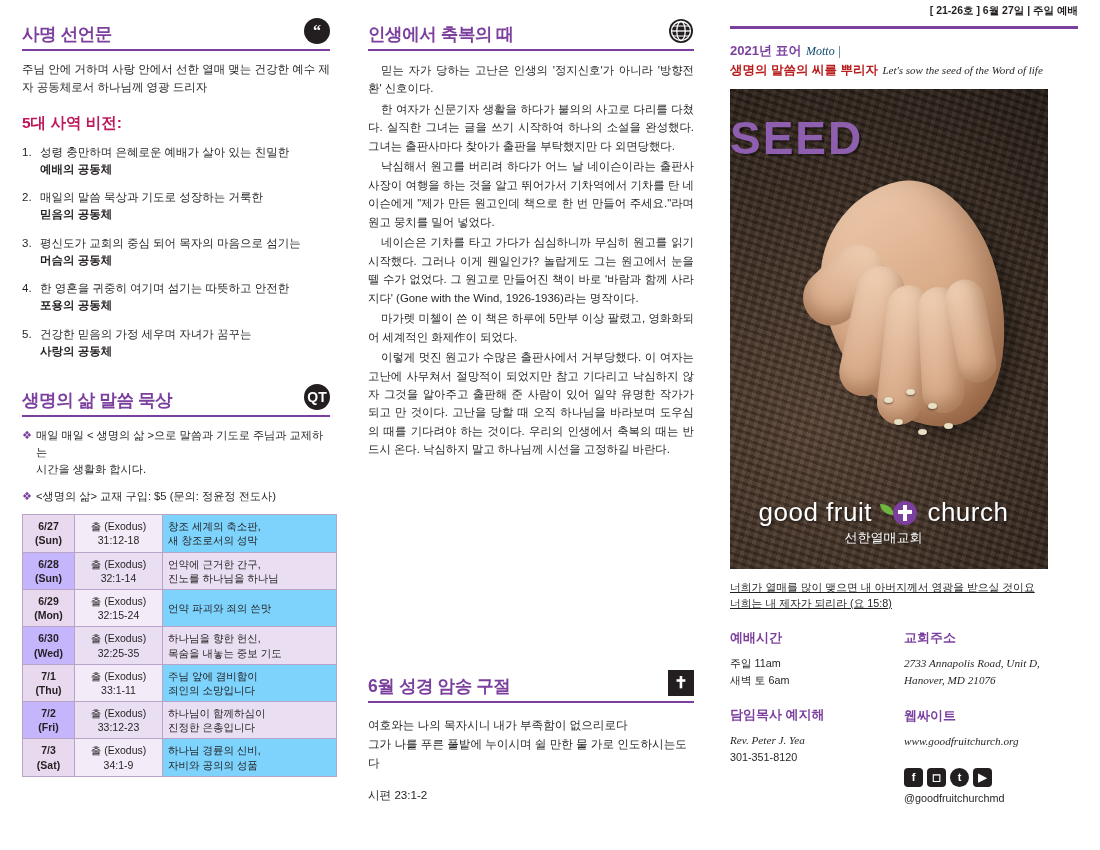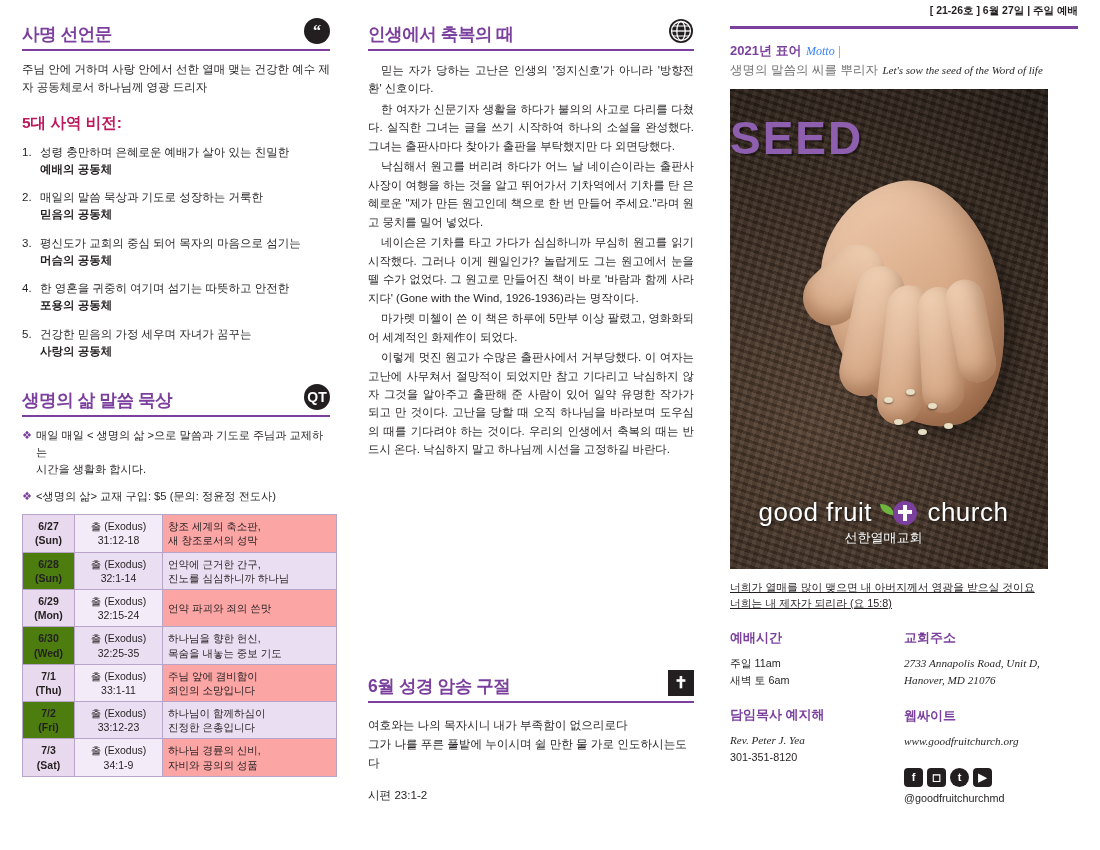--- a/index.html
+++ b/index.html
@@ -105,23 +105,23 @@
     font-weight: bold;
     background: #e8d9ee;
     margin-top: 21px;
   }
   td.c-ref {
     width: 88px;
     text-align: center;
     background: #f3ebf7;
   }
   td.c-title {
-    background: #fca5a5;
-  }
-  tr.alt td.c-date { background: #4d7c0f; }
+    background: #7dd3fc;
+  }
+  tr.alt td.c-date { background: #c4b5fd; }
   tr.alt td.c-ref, tr.alt td.c-title { background: #eadff2; }
 
   
   .col2 {
     width: 368px;
     padding: 22px 22px 10px 20px;
   }
   .article-body {
     font-size: 11.4px;
     line-height: 1.62;
@@ -167,26 +167,26 @@
   .motto-year {
     font-size: 13px;
     font-weight: bold;
     color: #7b3f9d;
     display: inline;
   }
   .motto-label {
     font-family: "Liberation Serif", serif;
     font-style: italic;
     font-size: 12px;
-    color: #3b82f6;
+    color: #0c4a6e;
   }
   .motto-kr {
     font-size: 12.5px;
-    font-weight: normal;
-    color: #737373;
+    font-weight: bold;
+    color: #b91c1c;
     display: inline;
   }
   .motto-en {
     font-family: "Liberation Serif", serif;
     font-style: italic;
     font-size: 11px;
     color: #231f20;
   }
   .poster {
     margin-top: 10px;
@@ -427,21 +427,21 @@
             <td class="c-date">
               <span>6/28</span><br>
               <span>(Sun)</span>
             </td>
             <td class="c-ref">
               <span>출 (Exodus)</span><br>
               <span>32:1-14</span>
             </td>
             <td class="c-title">
               <span>언약에 근거한 간구,</span><br>
-              <span>진노를 심심하니까 하나님</span>
+              <span>진노를 하나님을 하나님</span>
             </td>
           </tr>
           <tr>
             <td class="c-date">
               <span>6/29</span><br>
               <span>(Mon)</span>
             </td>
             <td class="c-ref">
               <span>출 (Exodus)</span><br>
               <span>32:15-24</span>
@@ -520,21 +520,21 @@
         <ellipse cx="13" cy="13" rx="4.2" ry="9.5" fill="none" stroke="#fff" stroke-width="1.3"></ellipse>
         <line x1="3.5" y1="13" x2="22.5" y2="13" stroke="#fff" stroke-width="1.3"></line>
         <line x1="5" y1="8" x2="21" y2="8" stroke="#fff" stroke-width="1"></line>
         <line x1="5" y1="18" x2="21" y2="18" stroke="#fff" stroke-width="1"></line>
       </svg>
     </div>
 
     <div class="article-body">
       <p>믿는 자가 당하는 고난은 인생의 '정지신호'가 아니라 '방향전환' 신호이다.</p>
       <p>한 여자가 신문기자 생활을 하다가 불의의 사고로 다리를 다쳤다. 실직한 그녀는 글을 쓰기 시작하여 하나의 소설을 완성했다. 그녀는 출판사마다 찾아가 출판을 부탁했지만 다 외면당했다.</p>
-      <p>낙심해서 원고를 버리려 하다가 어느 날 네이슨이라는 출판사 사장이 여행을 하는 것을 알고 뛰어가서 기차역에서 기차를 탄 은혜로운 "제가 만든 원고인데 책으로 한 번 만들어 주세요."라며 원고 뭉치를 밀어 넣었다.</p>
+      <p>낙심해서 원고를 버리려 하다가 어느 날 네이슨이라는 출판사 사장이 여행을 하는 것을 알고 뛰어가서 기차역에서 기차를 탄 네이슨에게 "제가 만든 원고인데 책으로 한 번 만들어 주세요."라며 원고 뭉치를 밀어 넣었다.</p>
       <p>네이슨은 기차를 타고 가다가 심심하니까 무심히 원고를 읽기 시작했다. 그러나 이게 웬일인가? 놀랍게도 그는 원고에서 눈을 뗄 수가 없었다. 그 원고로 만들어진 책이 바로 '바람과 함께 사라지다' (Gone with the Wind, 1926-1936)라는 명작이다.</p>
       <p>마가렛 미첼이 쓴 이 책은 하루에 5만부 이상 팔렸고, 영화화되어 세계적인 화제作이 되었다.</p>
       <p>이렇게 멋진 원고가 수많은 출판사에서 거부당했다. 이 여자는 고난에 사무쳐서 절망적이 되었지만 참고 기다리고 낙심하지 않자 그것을 알아주고 출판해 준 사람이 있어 일약 유명한 작가가 되고 만 것이다. 고난을 당할 때 오직 하나님을 바라보며 도우심의 때를 기다려야 하는 것이다. 우리의 인생에서 축복의 때는 반드시 온다. 낙심하지 말고 하나님께 시선을 고정하길 바란다.</p>
     </div>
 
     <div class="sec3">
       <div class="sec-head">
         <div class="sec-title">6월 성경 암송 구절</div>
         <div class="cross">✝</div>
       </div>

